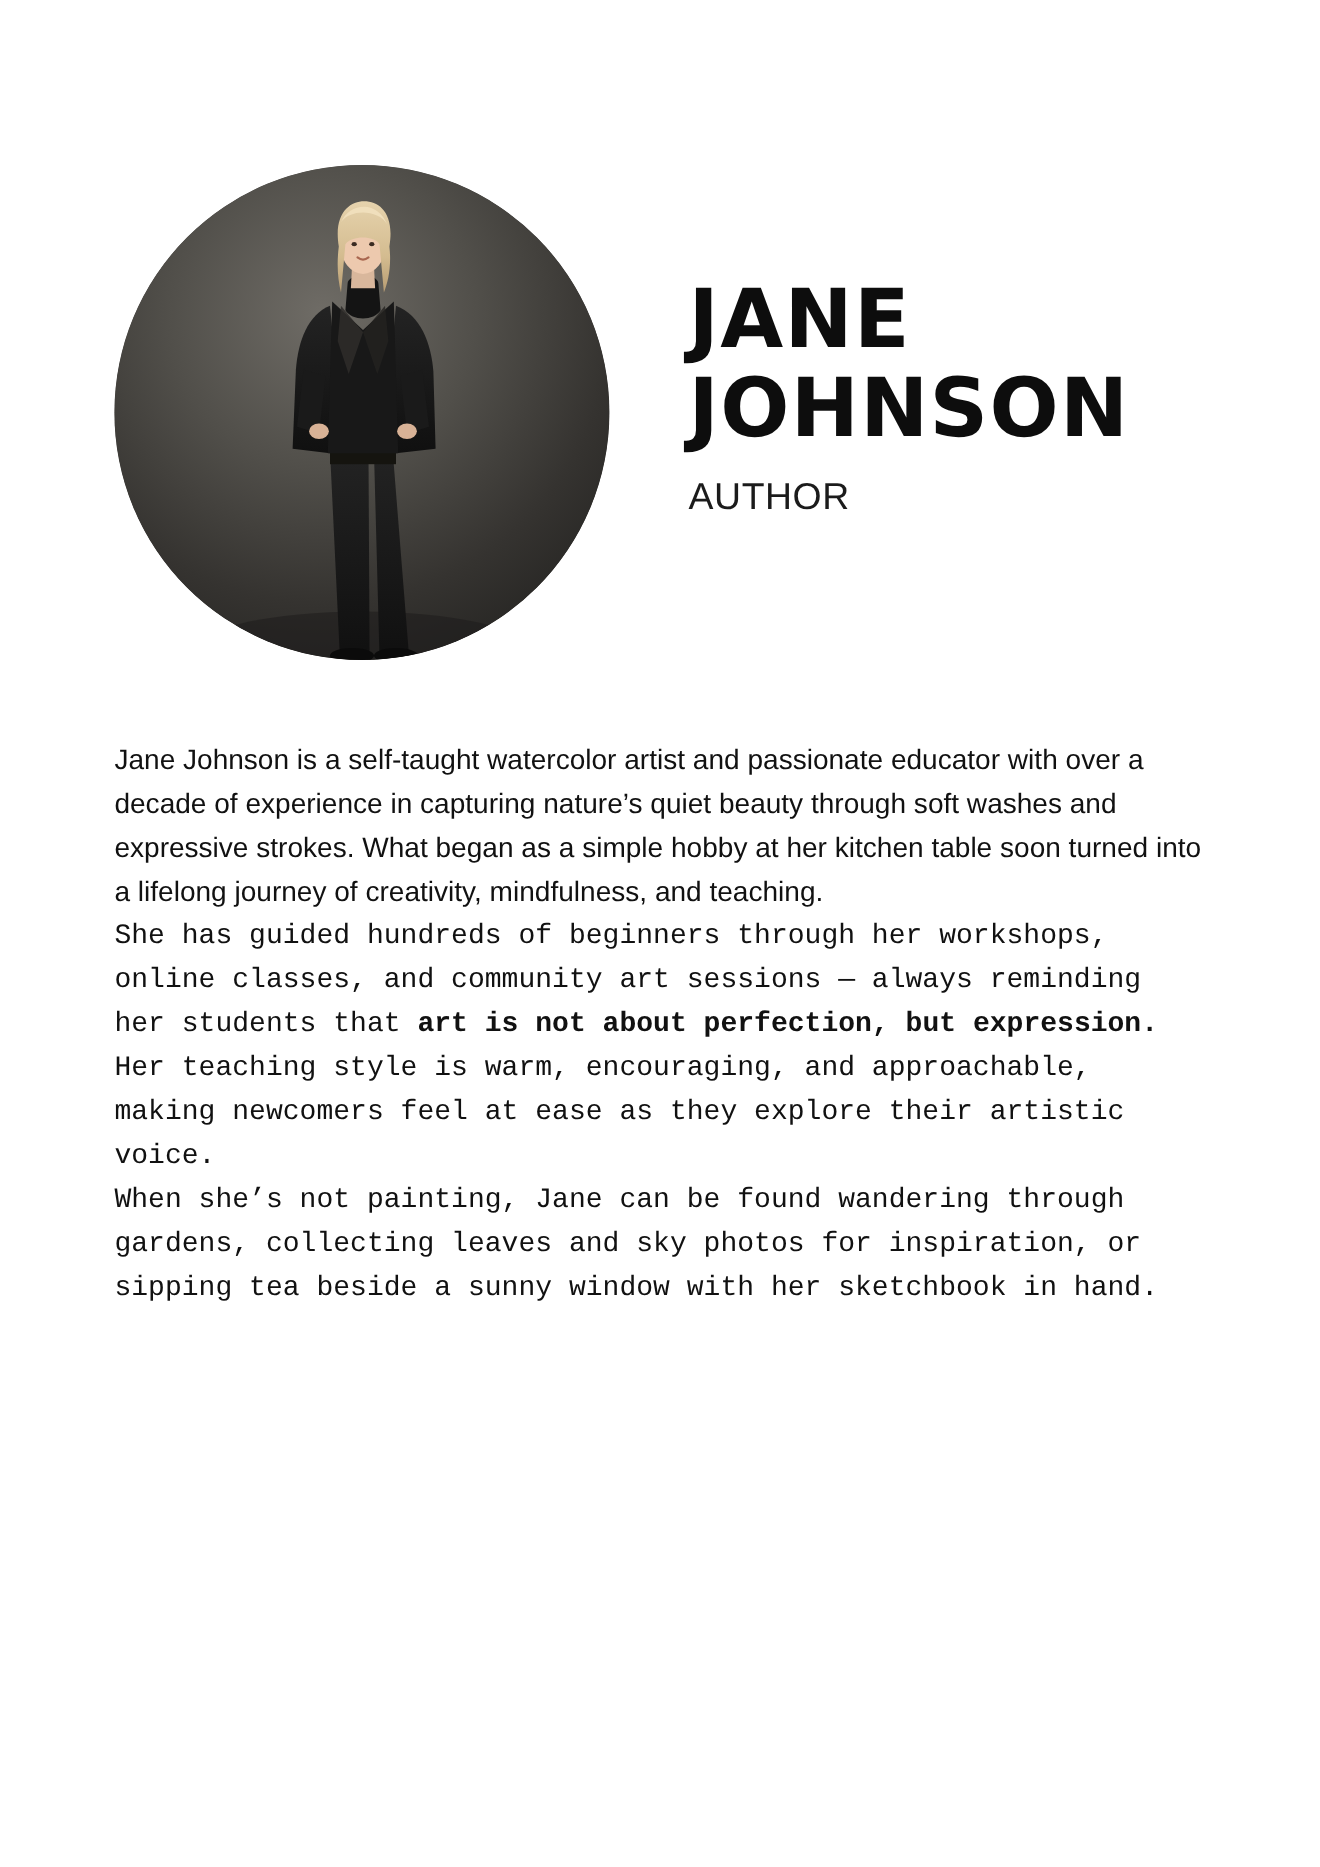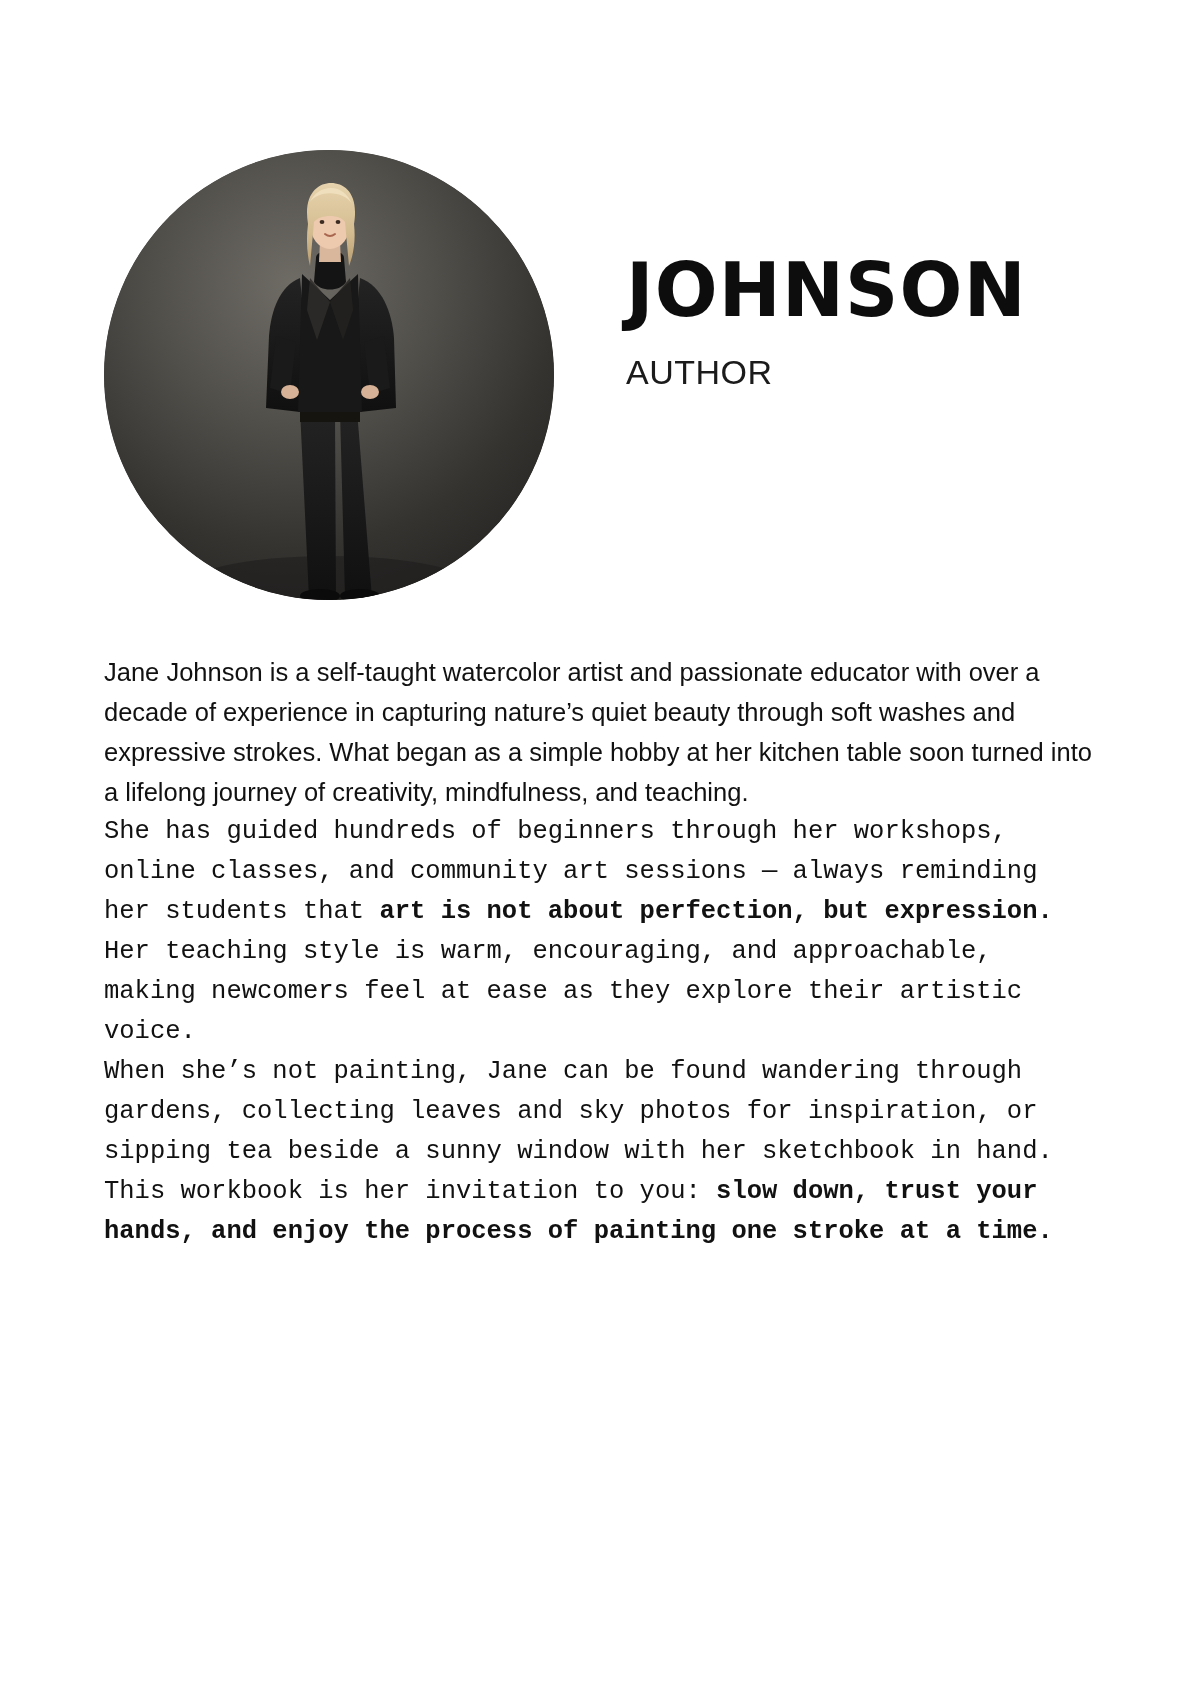--- a/index.html
+++ b/index.html
@@ -60,21 +60,21 @@
     margin-top: 22px;
     font-family: "Liberation Sans", sans-serif;
     font-weight: 400;
     font-size: 34px;
     letter-spacing: 0.5px;
     color: #1b1b1b;
   }
 
   
   .bio {
-    margin: 52px 104px 0 104px;
+    margin: 71px 104px 0 104px;
     width: 992px;
   }
   .bio p {
     margin: 0 0 0 0;
     font-family: "Liberation Sans", sans-serif;
     font-size: 25.5px;
     line-height: 40px;
     color: #111111;
     text-align: left;
   }
@@ -150,31 +150,31 @@
           <ellipse cx="186" cy="242" rx="9" ry="7" fill="#d8b296"></ellipse>
           <ellipse cx="266" cy="242" rx="9" ry="7" fill="#d8b296"></ellipse>
 
           <ellipse cx="216" cy="446" rx="20" ry="7" fill="#0b0b0b"></ellipse>
           <ellipse cx="256" cy="446" rx="20" ry="7" fill="#0b0b0b"></ellipse>
         </g>
       </svg>
     </div>
 
     <div class="name-block">
+      <div class="name-line">JANE</div>
       <div class="name-line">JOHNSON</div>
       <div class="role">AUTHOR</div>
     </div>
 
   </div>
 
   <div class="bio">
 
     <p>Jane Johnson is a self-taught watercolor artist and passionate educator with over a decade of experience in capturing nature’s quiet beauty through soft washes and expressive strokes. What began as a simple hobby at her kitchen table soon turned into a lifelong journey of creativity, mindfulness, and teaching.</p>
 
     <p><span>She has guided hundreds of beginners through her workshops, online classes, and community art sessions — always reminding her students that </span><strong>art is not about perfection, but expression.</strong><span> Her teaching style is warm, encouraging, and approachable, making newcomers feel at ease as they explore their artistic voice.</span></p>
 
     <p>When she’s not painting, Jane can be found wandering through gardens, collecting leaves and sky photos for inspiration, or sipping tea beside a sunny window with her sketchbook in hand.</p>
 
-    <p><span>This workbook is her invitation to you: </span><strong>slow down, trust your hands, and enjoy the process of painting one stroke at a time.</strong></p>
 
   </div>
 
 </div>
 
 </body></html>

